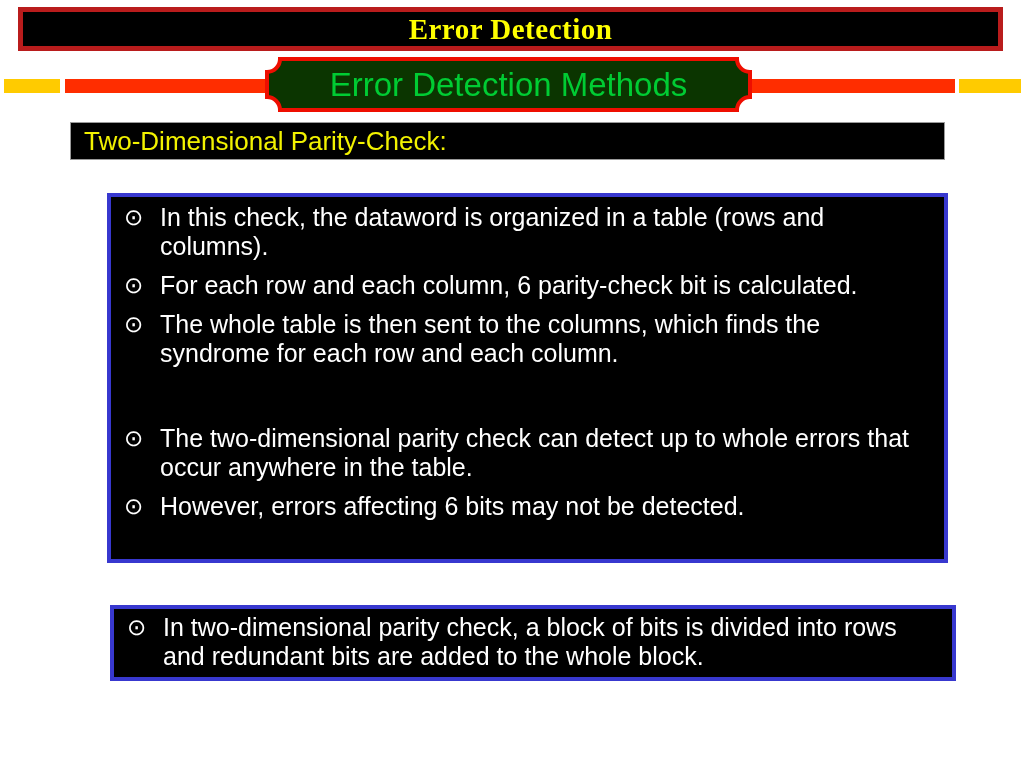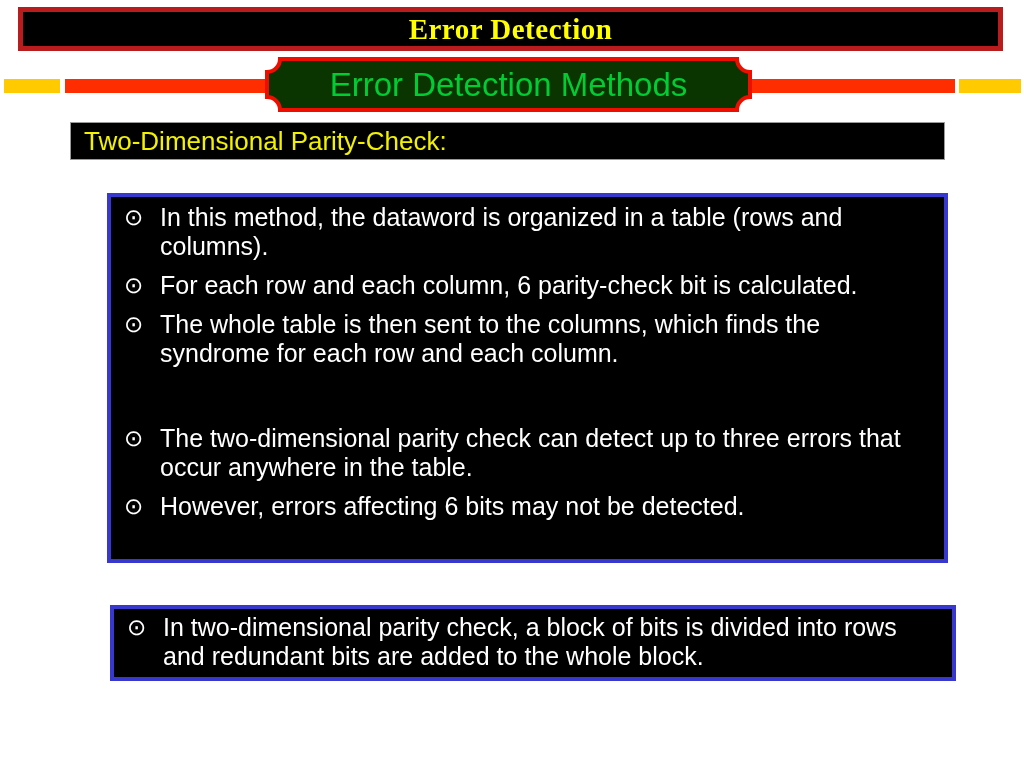--- a/index.html
+++ b/index.html
@@ -116,34 +116,34 @@
 </div>
 
 <div class="section-bar">
   <span class="section-text">Two-Dimensional Parity-Check:</span>
 </div>
 
 <div class="content-box main-box">
   <ul class="bullets">
     <li>
       <span class="bullet-glyph">⊙</span>
-      <span class="bullet-text">In this method, the dataword is organized in a table (rows and columns).</span>
+      <span class="bullet-text">In this check, the dataword is organized in a table (rows and columns).</span>
     </li>
     <li>
       <span class="bullet-glyph">⊙</span>
       <span class="bullet-text">For each row and each column, 6 parity-check bit is calculated.</span>
     </li>
     <li>
       <span class="bullet-glyph">⊙</span>
       <span class="bullet-text">The whole table is then sent to the columns, which finds the syndrome for each row and each column.</span>
     </li>
     <li class="bullet-gap"></li>
     <li>
       <span class="bullet-glyph">⊙</span>
-      <span class="bullet-text">The two-dimensional parity check can detect up to three errors that occur anywhere in the table.</span>
+      <span class="bullet-text">The two-dimensional parity check can detect up to whole errors that occur anywhere in the table.</span>
     </li>
     <li>
       <span class="bullet-glyph">⊙</span>
       <span class="bullet-text">However, errors affecting 6 bits may not be detected.</span>
     </li>
   </ul>
 </div>
 
 <div class="content-box note-box">
   <ul class="bullets">

